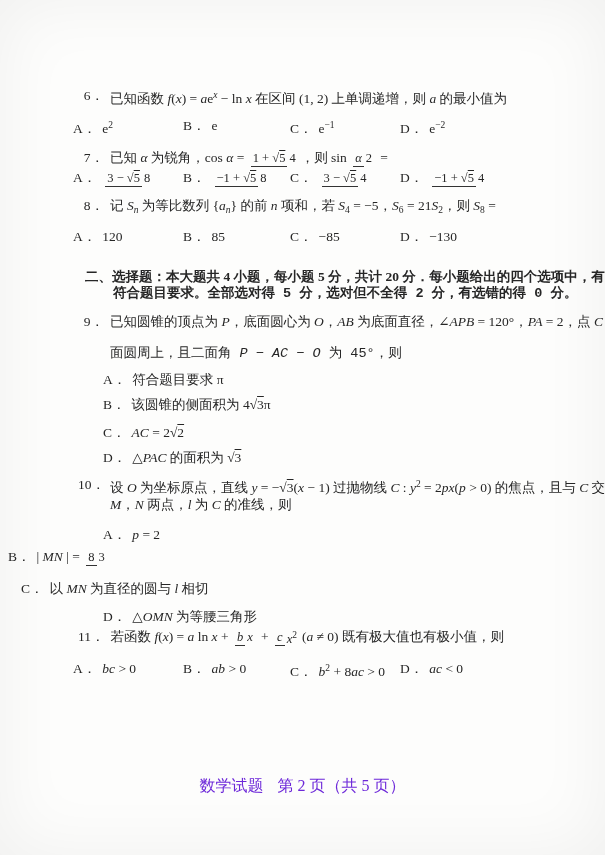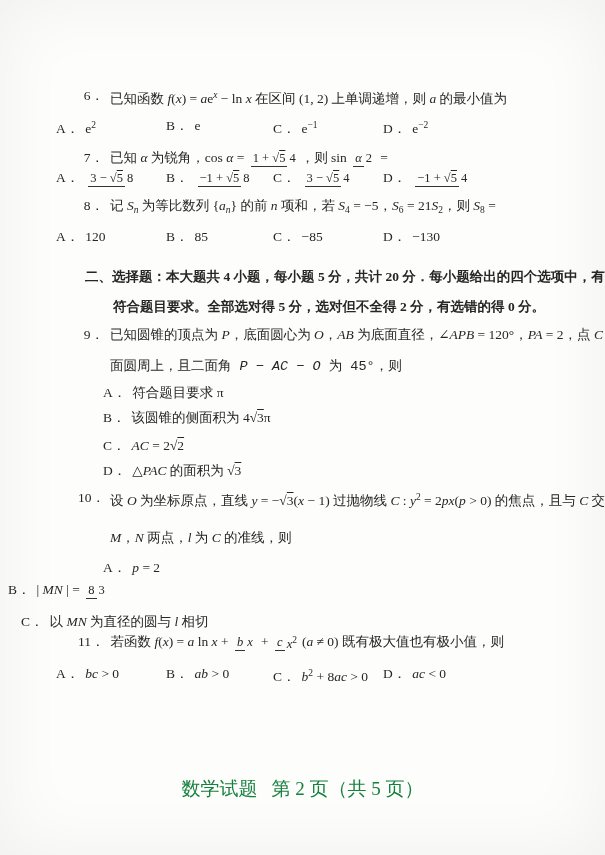--- a/index.html
+++ b/index.html
@@ -15,39 +15,39 @@
     color:#262626;
   }
   .content { position:absolute; top:87px; left:0; right:0; }
 
   .qline { display:flex; white-space:nowrap; font-size:13.5px; line-height:17px; }
   .qno   { margin-left:78px; min-width:26px; text-align:right; margin-right:6px; }
   .qcont { padding-left:110px; }
   .hline1 { padding-left:85px;  font-weight:bold; }
   .hline2 { padding-left:113px; font-weight:bold; }
 
-  .optrow  { display:flex; padding-left:56px; white-space:nowrap; font-size:13.5px; line-height:17px; }
+  .optrow  { display:flex; padding-left:73px; white-space:nowrap; font-size:13.5px; line-height:17px; }
   .optcell { display:inline-block; }
   .optline { padding-left:103px; white-space:nowrap; font-size:13.5px; line-height:17px; }
   .olabel  { margin-right:6px; }
 
   .m, .supi, .subi { font-style:italic; }
   .sup, .supi { font-size:9.5px; vertical-align:5px; }
   .sub, .subi { font-size:9.5px; vertical-align:-3px; }
 
   .frac { display:inline-flex; flex-direction:row; align-items:center;
           vertical-align:middle; margin:0 3px; }
   .frac .num, .frac .den { font-size:12.5px; line-height:15px; padding:0 2px; }
   .frac .num { border-bottom:1px solid #333; }
 
   .sqrt { display:inline; }
   .rad  { text-decoration:overline; }
 
   .footer { position:absolute; top:776px; left:0; width:100%; text-align:center;
-            font-size:19px; color:#15803d; }
+            font-size:16px; color:#6d28d9; }
   .fgap { display:inline-block; width:14px; }
 </style>
 </head>
 <body>
 
 <div class="page">
   <div id="content" class="content">
       <div class="qline" style="margin-top: 0px;">
         <span class="qno">6．</span>
         <span class="qbody"><span class="cn">已知函数 </span><span class="m">f</span><span class="mu">(</span><span class="m">x</span><span class="mu">) = </span><span class="m">a</span><span class="mu">e</span><span class="supi">x</span><span class="mu"> − ln </span><span class="m">x</span><span class="cn"> 在区间 </span><span class="mu">(1, 2)</span><span class="cn"> 上单调递增，则 </span><span class="m">a</span><span class="cn"> 的最小值为</span></span>
@@ -92,47 +92,48 @@
       </div>
       <div class="optrow" style="margin-top: 9px;">
         <span class="optcell" style="width: 110px;"><span class="olabel">A．</span><span class="osegs"><span class="mu">120</span></span></span>
         <span class="optcell" style="width: 107px;"><span class="olabel">B．</span><span class="osegs"><span class="mu">85</span></span></span>
         <span class="optcell" style="width: 110px;"><span class="olabel">C．</span><span class="osegs"><span class="mu">−85</span></span></span>
         <span class="optcell"><span class="olabel">D．</span><span class="osegs"><span class="mu">−130</span></span></span>
       </div>
       <div class="qline hline1" style="margin-top: 23px;">
         <span class="cn">二、选择题：本大题共 4 小题，每小题 5 分，共计 20 分．每小题给出的四个选项中，有多项</span>
       </div>
-      <div class="qline hline2" style="margin-top: 13px;">
+      <div class="qline hline2" style=" font-family: Liberation Mono, monospace;">
         <span class="cn">符合题目要求。全部选对得 5 分，选对但不全得 2 分，有选错的得 0 分。</span>
       </div>
       <div class="qline" style="margin-top: 11px;">
         <span class="qno">9．</span>
         <span class="qbody"><span class="cn">已知圆锥的顶点为 </span><span class="m">P</span><span class="cn">，底面圆心为 </span><span class="m">O</span><span class="cn">，</span><span class="m">AB</span><span class="cn"> 为底面直径，</span><span class="mu">∠</span><span class="m">APB</span><span class="mu"> = 120°</span><span class="cn">，</span><span class="m">PA</span><span class="mu"> = 2</span><span class="cn">，点 </span><span class="m">C</span><span class="cn"> 在底</span></span>
       </div>
       <div class="qline qcont" style="margin-top: 15px; font-family: Liberation Mono, monospace;">
         <span class="qbody"><span class="cn">面圆周上，且二面角 </span><span class="m">P − AC − O</span><span class="cn"> 为 45°，则</span></span>
       </div>
       <div class="optline" style="margin-top: 9px;"><span class="olabel">A．</span><span class="osegs"><span class="cn">符合题目要求 </span><span class="mu">π</span></span></div>
       <div class="optline" style="margin-top: 8px;"><span class="olabel">B．</span><span class="osegs"><span class="cn">该圆锥的侧面积为 </span><span class="mu">4</span><span class="sqrt"><span class="radsign">√</span><span class="rad"><span class="mu">3</span></span></span><span class="mu">π</span></span></div>
       <div class="optline" style="margin-top: 11px;"><span class="olabel">C．</span><span class="osegs"><span class="m">AC</span><span class="mu"> = 2</span><span class="sqrt"><span class="radsign">√</span><span class="rad"><span class="mu">2</span></span></span></span></div>
       <div class="optline" style="margin-top: 8px;"><span class="olabel">D．</span><span class="osegs"><span class="mu">△</span><span class="m">PAC</span><span class="cn"> 的面积为 </span><span class="sqrt"><span class="radsign">√</span><span class="rad"><span class="mu">3</span></span></span></span></div>
       <div class="qline" style="margin-top: 10px;">
         <span class="qno">10．</span>
         <span class="qbody"><span class="cn">设 </span><span class="m">O</span><span class="cn"> 为坐标原点，直线 </span><span class="m">y</span><span class="mu"> = −</span><span class="sqrt"><span class="radsign">√</span><span class="rad"><span class="mu">3</span></span></span><span class="mu">(</span><span class="m">x</span><span class="mu"> − 1)</span><span class="cn"> 过抛物线 </span><span class="m">C</span><span class="mu"> : </span><span class="m">y</span><span class="sup">2</span><span class="mu"> = 2</span><span class="m">px</span><span class="mu">(</span><span class="m">p</span><span class="mu"> &gt; 0)</span><span class="cn"> 的焦点，且与 </span><span class="m">C</span><span class="cn"> 交于</span></span>
       </div>
-      <div class="qline qcont" style="margin-top: 20px;">
+      <div class="qline qcont" style="margin-top: 0;">
         <span class="qbody"><span class="m">M</span><span class="cn">，</span><span class="m">N</span><span class="cn"> 两点，</span><span class="m">l</span><span class="cn"> 为 </span><span class="m">C</span><span class="cn"> 的准线，则</span></span>
       </div>
       <div class="optline" style="margin-top: 13px;"><span class="olabel">A．</span><span class="osegs"><span class="m">p</span><span class="mu"> = 2</span></span></div>
       <div class="optline" style="margin-top: 5px; padding-left: 8px;"><span class="olabel">B．</span><span class="osegs"><span class="mu">| </span><span class="m">MN</span><span class="mu"> | = </span><span class="frac">
             <span class="num"><span class="mu">8</span></span>
             <span class="den"><span class="mu">3</span></span>
           </span></span></div>
       <div class="optline" style="margin-top: 14px; padding-left: 21px;"><span class="olabel">C．</span><span class="osegs"><span class="cn">以 </span><span class="m">MN</span><span class="cn"> 为直径的圆与 </span><span class="m">l</span><span class="cn"> 相切</span></span></div>
+      <div class="optline" style="margin-top: 11px;"><span class="olabel">D．</span><span class="osegs"><span class="mu">△</span><span class="m">OMN</span><span class="cn"> 为等腰三角形</span></span></div>
       <div class="qline" style="margin-top: 3px;">
         <span class="qno">11．</span>
         <span class="qbody"><span class="cn">若函数 </span><span class="m">f</span><span class="mu">(</span><span class="m">x</span><span class="mu">) = </span><span class="m">a</span><span class="mu"> ln </span><span class="m">x</span><span class="mu"> + </span><span class="frac">
             <span class="num"><span class="m">b</span></span>
             <span class="den"><span class="m">x</span></span>
           </span><span class="mu"> + </span><span class="frac">
             <span class="num"><span class="m">c</span></span>
             <span class="den"><span class="m">x</span><span class="sup">2</span></span>
           </span><span class="mu">(</span><span class="m">a</span><span class="mu"> ≠ 0)</span><span class="cn"> 既有极大值也有极小值，则</span></span>
       </div>

